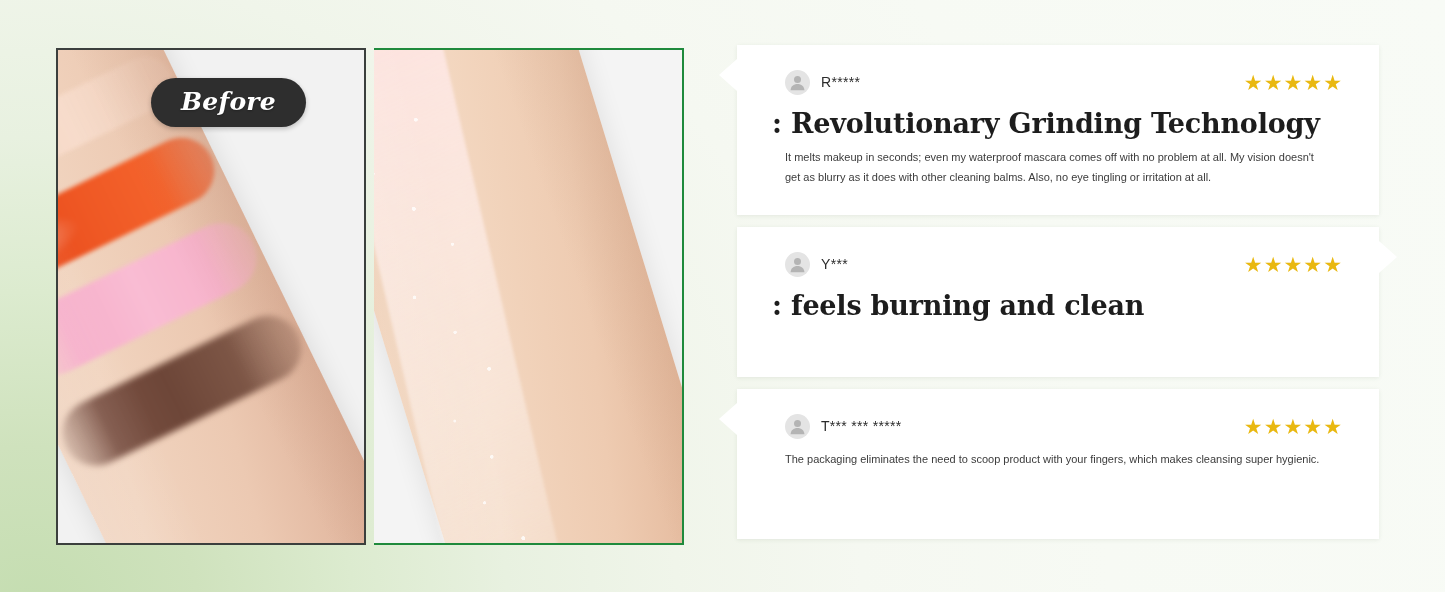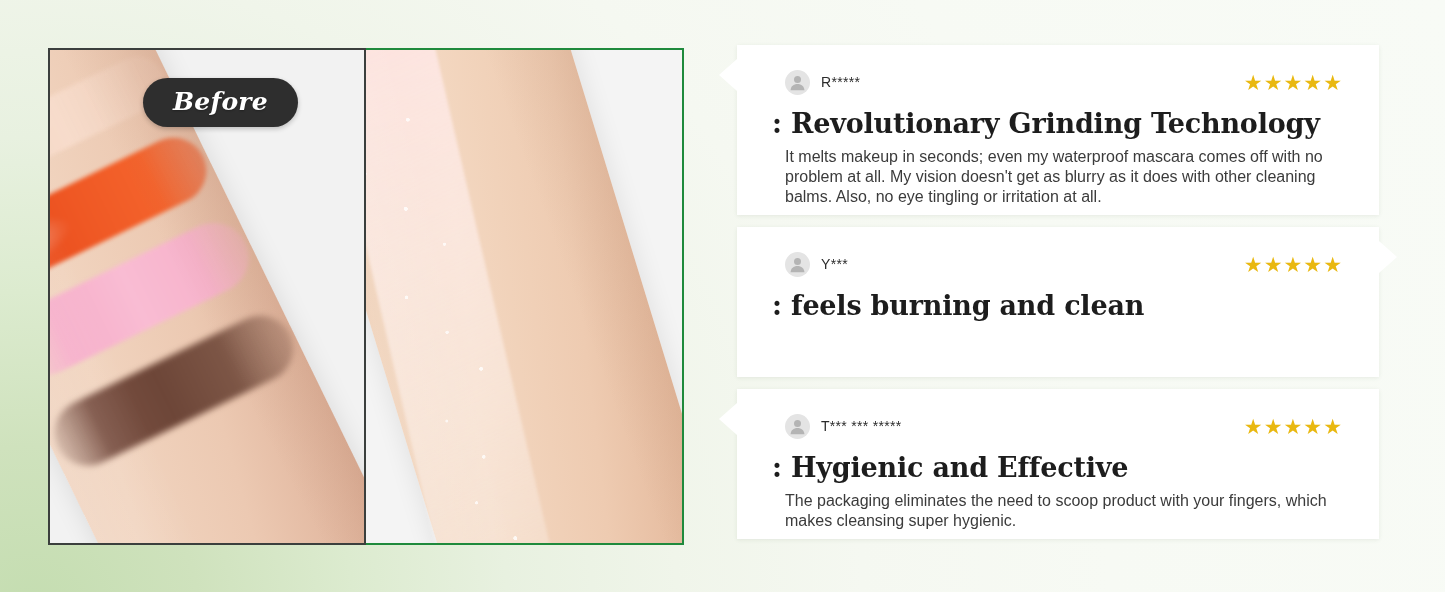--- a/index.html
+++ b/index.html
@@ -34,20 +34,21 @@
     width: 636px;
     height: 497px;
     display: flex;
   }
 
   .ba-panel {
     position: relative;
     width: 318px;
     height: 497px;
     overflow: hidden;
+    margin-left: 8px;
   }
 
   #before-panel { border: 2px solid #3b3f3d; background: #f2f2f2; }
   #after-panel  { border: 2px solid #1f8a3c; border-left: none; background: #f4f4f4; }
 
   
   .arm-before {
     position: absolute;
     left: -36px;
     top: -90px;
@@ -271,21 +272,21 @@
     font-family: "DejaVu Serif", serif;
     font-weight: 700;
     font-size: 27px;
     color: #1d1d1d;
     letter-spacing: -0.2px;
     white-space: nowrap;
   }
   .review-body {
     margin-top: 8px;
     font-family: "Liberation Sans", sans-serif;
-    font-size: 16px;
+    font-size: 11px;
     line-height: 20px;
     color: #3b3b3b;
     max-width: 545px;
   }
 </style>
 </head>
 <body>
 
 <div id="page">
 
@@ -354,18 +355,17 @@
           <span class="avatar">
             <svg width="25" height="25" viewBox="0 0 25 25" aria-hidden="true">
               <circle cx="12.5" cy="9.6" r="3.5" fill="#b4b4b4"></circle>
               <path d="M5.6 20.2c0-3.9 3.1-6.3 6.9-6.3s6.9 2.4 6.9 6.3z" fill="#b4b4b4"></path>
             </svg>
           </span>
           <span class="reviewer-name">T*** *** *****</span>
         </div>
         <div class="stars">★★★★★</div>
       </div>
-      <div class="review-title">: Hygienic and Effective</div>
       <div class="review-body">The packaging eliminates the need to scoop product with your fingers, which makes cleansing super hygienic.</div>
     </div>
 
   </div>
 </div>
 
 </body></html>

